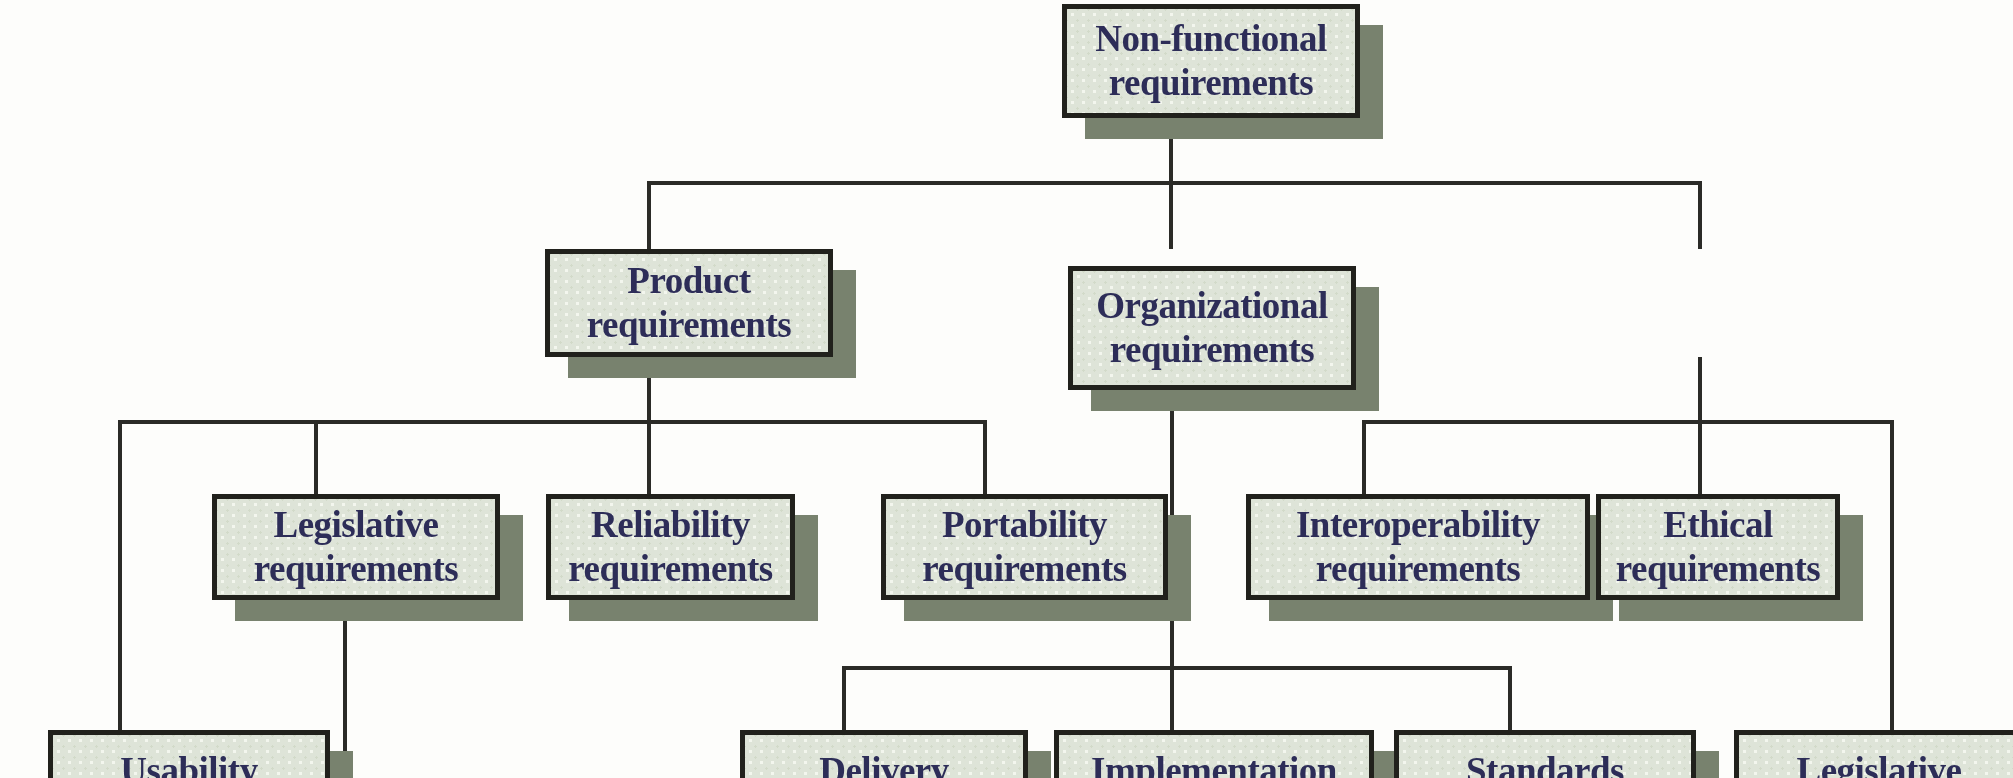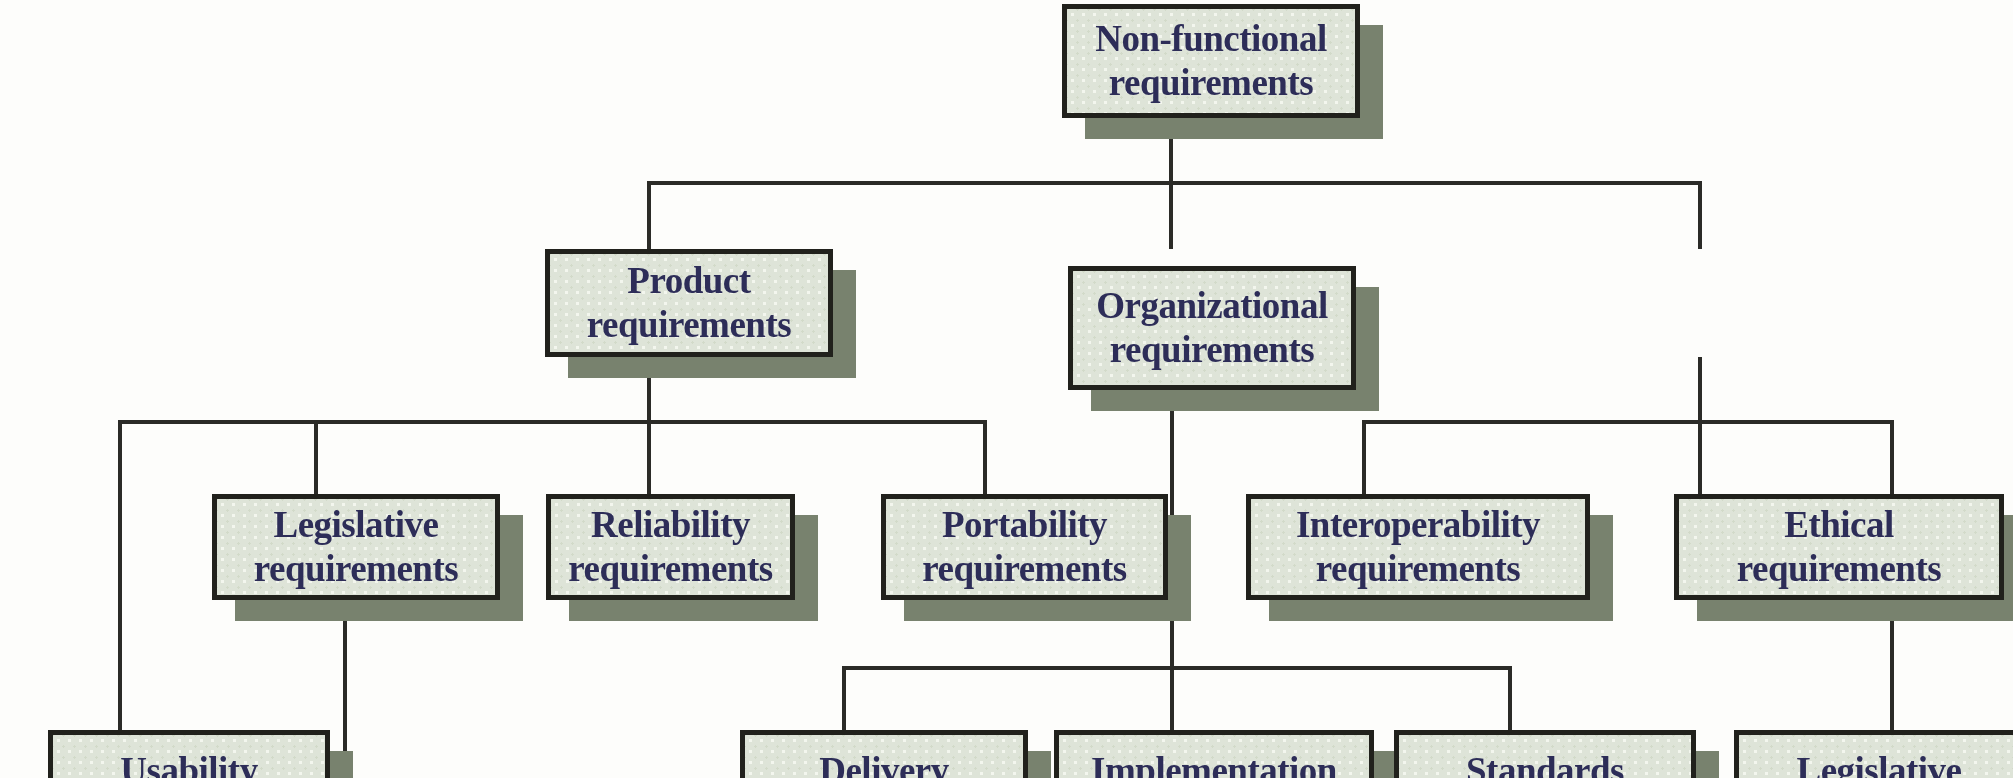--- a/index.html
+++ b/index.html
@@ -81,21 +81,21 @@
   </div>
   <div class="node" style="left:506px;top:494px;width:249px;height:106px">
     <span class="lbl">Reliability requirements</span>
   </div>
   <div class="node" style="left:841px;top:494px;width:287px;height:106px">
     <span class="lbl">Portability requirements</span>
   </div>
   <div class="node" style="left:1206px;top:494px;width:344px;height:106px">
     <span class="lbl">Interoperability requirements</span>
   </div>
-  <div class="node" style="left:1634px;top:494px;width:330px;height:106px">
+  <div class="node" style="left:1556px;top:494px;width:244px;height:106px">
     <span class="lbl">Ethical requirements</span>
   </div>
 
   <div class="node bottom" style="left:8px;top:730px;width:282px;height:106px">
     <span class="lbl">Usability</span>
   </div>
   <div class="node bottom" style="left:700px;top:730px;width:288px;height:106px">
     <span class="lbl">Delivery</span>
   </div>
   <div class="node bottom" style="left:1014px;top:730px;width:320px;height:106px">

